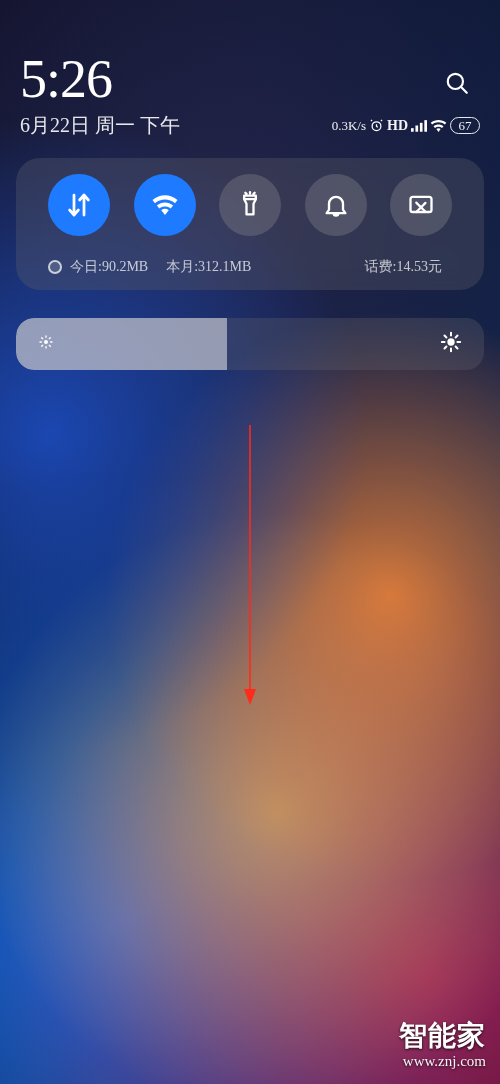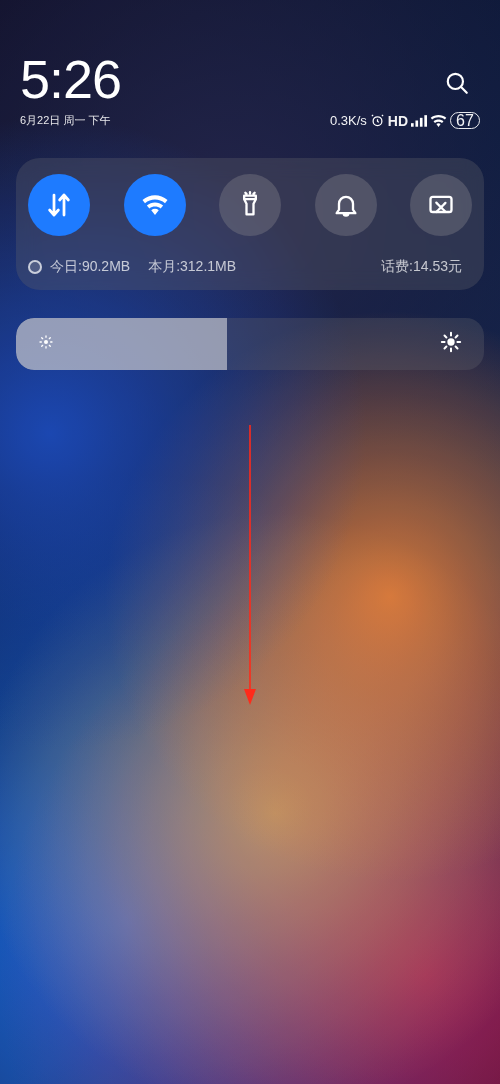--- a/index.html
+++ b/index.html
@@ -10,44 +10,45 @@
     height: 1084px;
     background:
       radial-gradient(circle at 10% 40%, rgba(30,80,200,0.9) 0%, rgba(30,80,200,0) 40%),
       radial-gradient(circle at 78% 55%, rgba(255,140,60,0.85) 0%, rgba(255,140,60,0) 40%),
       radial-gradient(circle at 55% 75%, rgba(255,200,90,0.65) 0%, rgba(255,200,90,0) 35%),
       radial-gradient(circle at 85% 90%, rgba(200,30,90,0.75) 0%, rgba(200,30,90,0) 40%),
       radial-gradient(circle at 25% 85%, rgba(30,120,255,0.9) 0%, rgba(30,120,255,0) 45%),
       radial-gradient(circle at 45% 20%, rgba(40,40,80,0.9) 0%, rgba(40,40,80,0) 50%),
       linear-gradient(135deg, #101028 0%, #0a1c40 40%, #172a55 70%, #301028 100%);
     filter: blur(0.4px);
+    font-family: Liberation Serif, serif;
   }
   .overlay-dark { position: absolute; inset: 0; background: rgba(0,0,0,0.05); }
 
   .header {
     position: absolute; top: 48px; left: 20px; right: 20px;
     color: #fff;
   }
   .time { font-size: 54px; font-weight: 300; letter-spacing: -1px; }
   .date-row { display: flex; align-items: center; justify-content: space-between; margin-top: 2px; }
-  .date { font-size: 11px; color: rgba(255,255,255,0.9); }
+  .date { font-size: 20px; color: rgba(255,255,255,0.9); }
   .status-right { display: flex; align-items: center; gap: 3px; font-size: 13px; color: rgba(255,255,255,0.95); }
   .status-right svg { flex-shrink: 0; }
   .battery-pill {
     display: inline-flex; align-items: center; justify-content: center;
     border: 1.5px solid rgba(255,255,255,0.9); border-radius: 10px;
-    padding: 0 5px; height: 17px; font-size: 16px; min-width: 30px;
+    padding: 0 5px; height: 17px; font-size: 13px; min-width: 30px;
   }
   .search-icon { position: absolute; top: 70px; right: 30px; }
 
   .panel {
     position: absolute; left: 16px; right: 16px; top: 158px;
     background: rgba(100,100,110,0.32);
     border-radius: 24px;
-    padding: 16px 12px 14px;
+    padding: 16px 32px 14px;
     backdrop-filter: blur(10px);
   }
   .toggles { display: flex; justify-content: space-between; gap: 14px; }
   .toggle {
     width: 62px; height: 62px; border-radius: 50%;
     display: flex; align-items: center; justify-content: center;
     background: rgba(120,120,130,0.45);
   }
   .toggle.active { background: #1e7bff; }
   .toggle svg { color: #fff; }
@@ -186,13 +187,17 @@
           </g>
         </svg>
     </span>
   </div>
 
   <svg class="arrow" width="12" height="280" viewBox="0 0 12 280">
     <line x1="6" y1="0" x2="6" y2="266" stroke="#ff2a1a" stroke-width="1.6"></line>
     <polygon points="6,280 0,264 12,264" fill="#ff2a1a"></polygon>
   </svg>
 
+  <div class="watermark">
+    <div class="cn">智能家</div>
+    <div class="url">www.znj.com</div>
+  </div>
 </div>
 
 </body></html>

